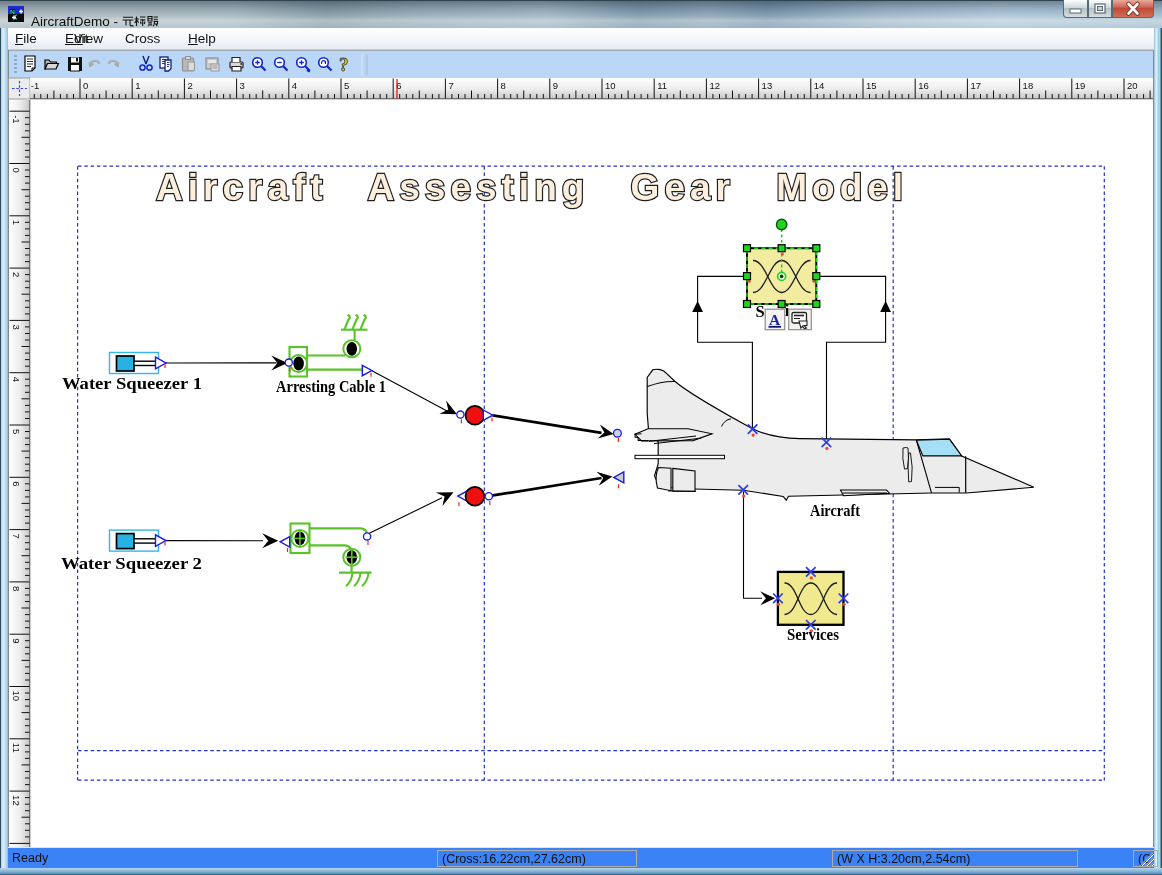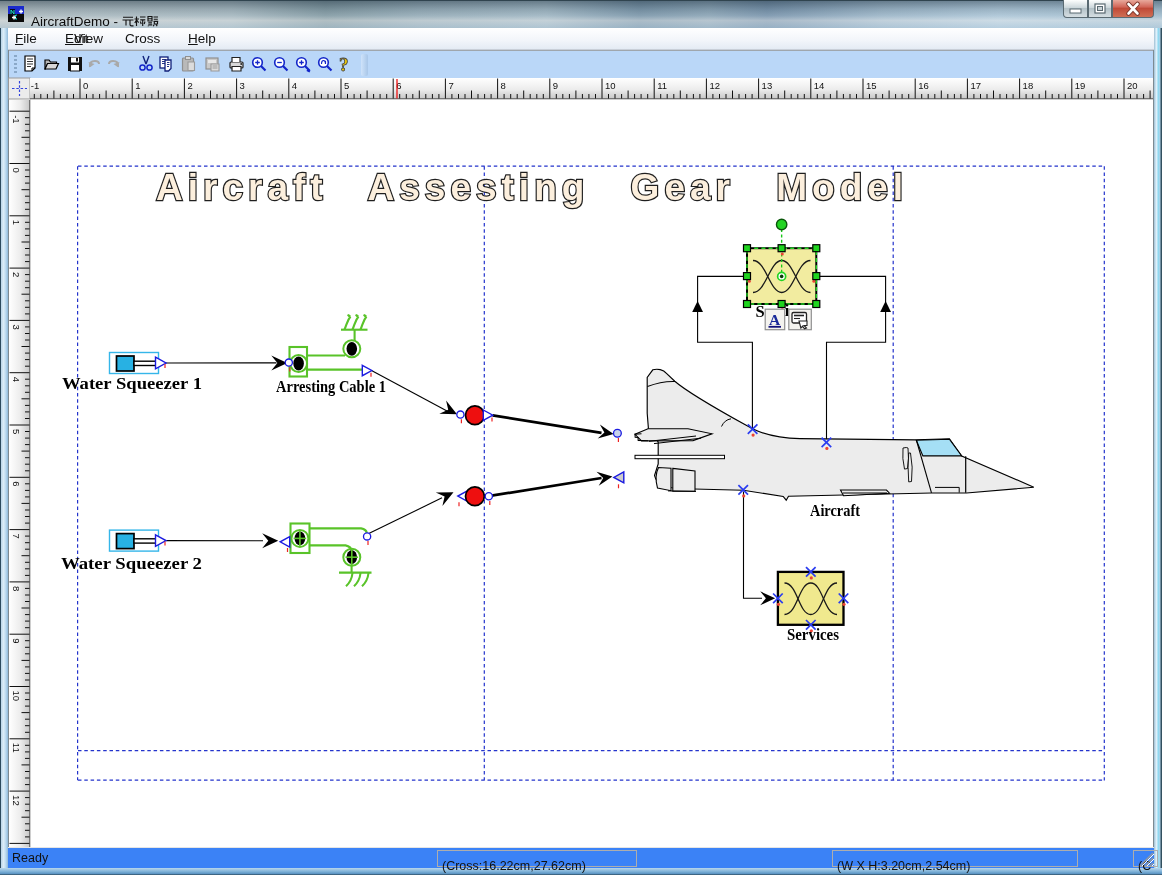--- a/index.html
+++ b/index.html
@@ -19,21 +19,21 @@
 #frame-l{position:absolute;left:0;top:28px;width:8px;height:840px;background:linear-gradient(to right,#2c4a5e 0,#2c4a5e 1px,#b9d4e8 1px,#dcedf8 45%,#b6d6ee 75%,#8fb8d8);}
 #frame-r{position:absolute;left:1154px;top:28px;width:8px;height:840px;background:linear-gradient(to right,#9fc0d4,#e2f2fc 30%,#8fd8f0 55%,#b2d2e8 75%,#33505f calc(100% - 1px),#33505f);}
 #frame-b{position:absolute;left:0;top:868px;width:1162px;height:7px;background:linear-gradient(to bottom,#b9d7ec,#7fb2d8 50%,#5d96c4 80%,#2c4a5e);}
 #client{position:absolute;left:8px;top:28px;width:1146px;height:840px;background:#fff;border:1px solid #7d8a92;border-bottom:none;}
 #menubar{position:absolute;left:8px;top:28px;width:1146px;height:22px;background:linear-gradient(to bottom,#ffffff,#f2f5fa 60%,#e4ebf4);border-bottom:1px solid #c9cfd8;}
 .menu{position:absolute;top:3px;font-size:13.5px;color:#111;}
 #toolbar{position:absolute;left:9px;top:50px;width:1144px;height:28px;background:#bad7f8;border-top:1px solid #9fa6ad;}
 #grip{position:absolute;left:5px;top:4px;width:3px;height:20px;background:repeating-linear-gradient(to bottom,#8aa8c8 0,#8aa8c8 2px,#bad7f8 2px,#bad7f8 4px);}
 #tbend{position:absolute;left:352px;top:3px;width:7px;height:22px;background:linear-gradient(to right,#cfe3fa,#a8c6e8);border-radius:2px;}
 #statusbar{position:absolute;left:8px;top:847px;width:1146px;height:21px;background:#3b82f6;border-top:1px solid #e5e5e5;}
-.spanel{position:absolute;top:2px;height:17px;border:1px solid #adadad;font-size:12.5px;color:#111;padding:8px 0 0 4px;}
+.spanel{position:absolute;top:2px;height:17px;border:1px solid #adadad;font-size:12.5px;color:#111;padding:1px 0 0 4px;}
 #sgrip{position:absolute;right:0;top:3px;width:15px;height:16px;}
 </style></head>
 <body>
 <div id="win">
 <div id="titlebar"></div>
 <svg id="appicon" viewBox="0 0 16 16">
       <rect x="0" y="0" width="16" height="8" fill="#1a2acc"></rect>
       <rect x="0" y="8" width="16" height="8" fill="#090909"></rect>
       <rect x="2" y="3" width="5" height="6" fill="#0a0a1a"></rect>
       <path d="M3,4 v4 m0,-4 l3,4 m0,-4 v4" stroke="#19e0d0" stroke-width="1" fill="none"></path>

